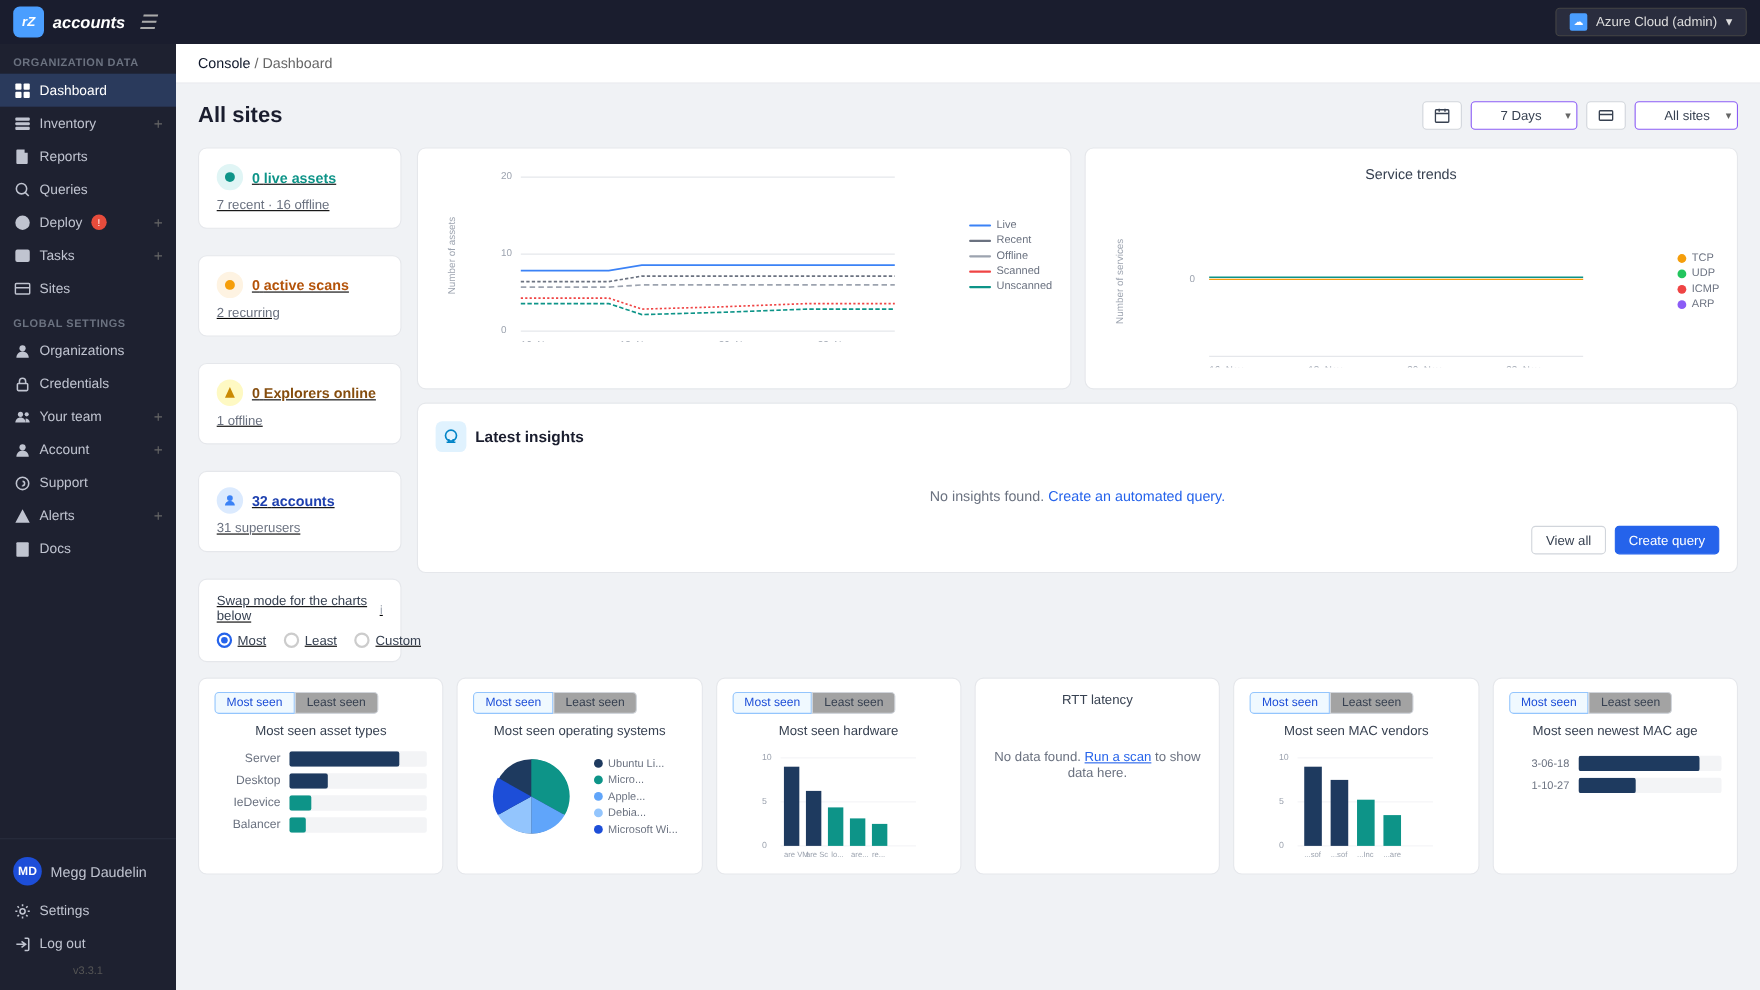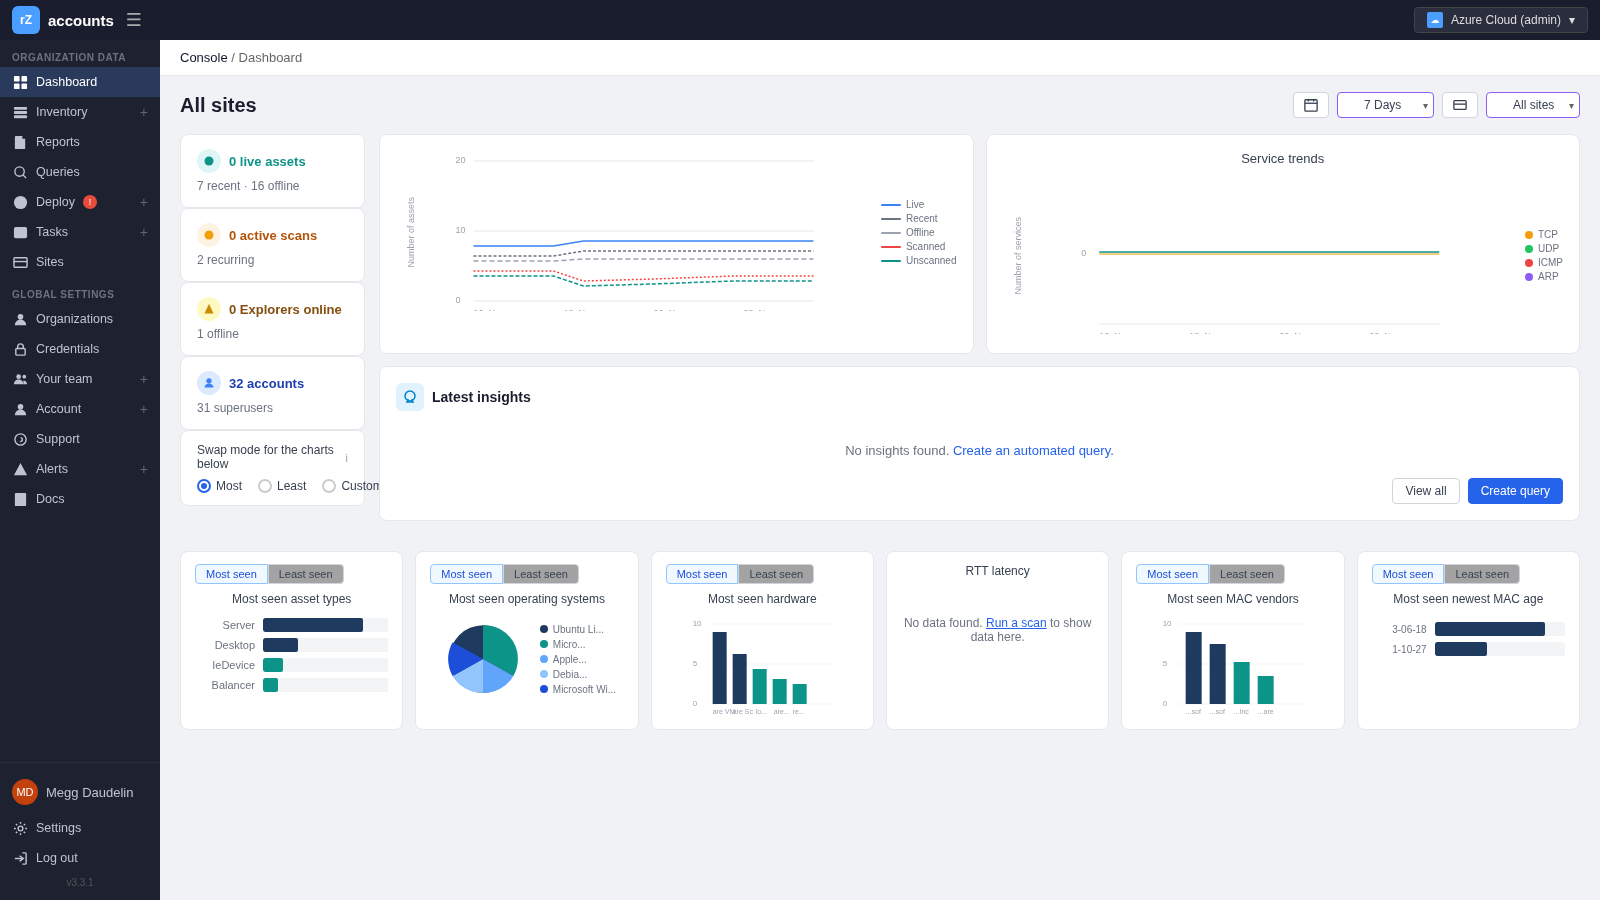--- a/index.html
+++ b/index.html
@@ -1,61 +1,61 @@
 <!DOCTYPE html>
 <html><head>
   <meta charset="utf-8">
   <style>
     * { box-sizing: border-box; margin: 0; padding: 0; }
     body { font-family: -apple-system, BlinkMacSystemFont, 'Segoe UI', sans-serif; font-size: 13px; background: #f0f2f5; display: flex; flex-direction: column; height: 900px; overflow: hidden; }
 
     
     .topbar { background: #1a1d2e; height: 40px; display: flex; align-items: center; justify-content: space-between; padding: 0 12px; flex-shrink: 0; }
-    .topbar-left { display: flex; align-items: center; gap: 12px; }
+    .topbar-left { display: flex; align-items: center; gap: 12px; font-style: italic; }
     .logo { display: flex; align-items: center; gap: 8px; color: #fff; font-weight: 700; font-size: 15px; }
     .logo-icon { width: 28px; height: 28px; background: #4a9eff; border-radius: 6px; display: flex; align-items: center; justify-content: center; color: white; font-weight: 900; font-size: 12px; }
     .hamburger { color: #aaa; cursor: pointer; font-size: 18px; }
     .topbar-right { display: flex; align-items: center; }
     .cloud-selector { background: #2a2d3e; color: #ddd; border: 1px solid #444; border-radius: 4px; padding: 4px 12px; font-size: 12px; display: flex; align-items: center; gap: 8px; cursor: pointer; }
     .cloud-icon { width: 16px; height: 16px; background: #4a9eff; border-radius: 2px; display: inline-flex; align-items: center; justify-content: center; font-size: 9px; color: white; }
 
     
     .main-layout { display: flex; flex: 1; overflow: hidden; }
 
     
     .sidebar { width: 160px; background: #1e2130; display: flex; flex-direction: column; flex-shrink: 0; overflow-y: auto; padding-bottom: 8px; }
     .sidebar-section-label { color: #6b7280; font-size: 10px; font-weight: 600; padding: 12px 12px 4px; text-transform: uppercase; letter-spacing: 0.5px; }
     .sidebar-item { display: flex; align-items: center; gap: 8px; padding: 7px 12px; color: #c0c4d0; cursor: pointer; border-radius: 0; font-size: 12.5px; position: relative; }
     .sidebar-item.active { background: #2a3a5c; color: #fff; }
     .sidebar-item .icon { width: 16px; height: 16px; display: flex; align-items: center; justify-content: center; flex-shrink: 0; }
     .sidebar-item .plus { margin-left: auto; color: #666; font-size: 14px; }
     .sidebar-item .badge { background: #e74c3c; color: white; border-radius: 50%; width: 14px; height: 14px; font-size: 9px; display: flex; align-items: center; justify-content: center; }
     .sidebar-user { display: flex; align-items: center; gap: 8px; padding: 8px 12px; color: #c0c4d0; cursor: pointer; }
-    .avatar { width: 26px; height: 26px; background: #c2410c; border-radius: 50%; display: flex; align-items: center; justify-content: center; font-size: 11px; color: white; font-weight: 400; }
+    .avatar { width: 26px; height: 26px; background: #1d4ed8; border-radius: 50%; display: flex; align-items: center; justify-content: center; font-size: 11px; color: white; font-weight: 700; }
     .version { color: #555; font-size: 10px; text-align: center; padding: 4px; }
 
     
     .svg-icon { width: 15px; height: 15px; }
 
     
     .content { flex: 1; overflow-y: auto; padding: 0; background: #f0f2f5; }
 
     
     .breadcrumb { background: #fff; padding: 10px 20px; border-bottom: 1px solid #e5e7eb; font-size: 13px; color: #666; }
 
     
     .page-content { padding: 16px 20px; }
     .page-header { display: flex; align-items: center; justify-content: space-between; margin-bottom: 16px; }
     .page-title { font-size: 20px; font-weight: 600; color: #1a1d2e; }
     .page-controls { display: flex; align-items: center; gap: 8px; }
     .control-btn { background: #fff; border: 1px solid #d1d5db; border-radius: 4px; padding: 5px 10px; font-size: 12px; cursor: pointer; display: flex; align-items: center; gap: 4px; color: #374151; }
     .control-select { background: #fff; border: 1px solid #8b5cf6; border-radius: 4px; padding: 5px 26px; font-size: 12px; cursor: pointer; color: #374151; appearance: none; padding-right: 24px; }
     .select-wrapper { position: relative; }
     .select-wrapper::after { content: '▾'; position: absolute; right: 6px; top: 50%; transform: translateY(-50%); pointer-events: none; font-size: 10px; color: #666; }
-    .stats-col { width: 185px; flex-shrink: 0; display: flex; flex-direction: column; gap: 0; }
+    .stats-col { width: 185px; flex-shrink: 0; display: flex; flex-direction: column; gap: 24px; text-decoration: underline; }
     .stat-card { background: #fff; border-radius: 8px; padding: 14px 16px; border: 1px solid #e5e7eb; }
     .stat-header { display: flex; align-items: center; gap: 8px; margin-bottom: 6px; }
     .stat-icon { width: 24px; height: 24px; border-radius: 50%; display: flex; align-items: center; justify-content: center; font-size: 12px; }
     .stat-icon.teal { background: #e0f5f5; color: #0d9488; }
     .stat-icon.orange { background: #fef3e2; color: #f59e0b; }
     .stat-icon.yellow { background: #fef9c3; color: #ca8a04; }
     .stat-icon.blue { background: #dbeafe; color: #3b82f6; }
     .stat-sub { font-size: 12px; color: #6b7280; margin-top: 2px; }
     .chart-panel { background: #fff; border-radius: 8px; padding: 16px; border: 1px solid #e5e7eb; flex: 1; }
     .chart-title { font-size: 13px; font-weight: 500; color: #374151; text-align: center; margin-bottom: 8px; }

